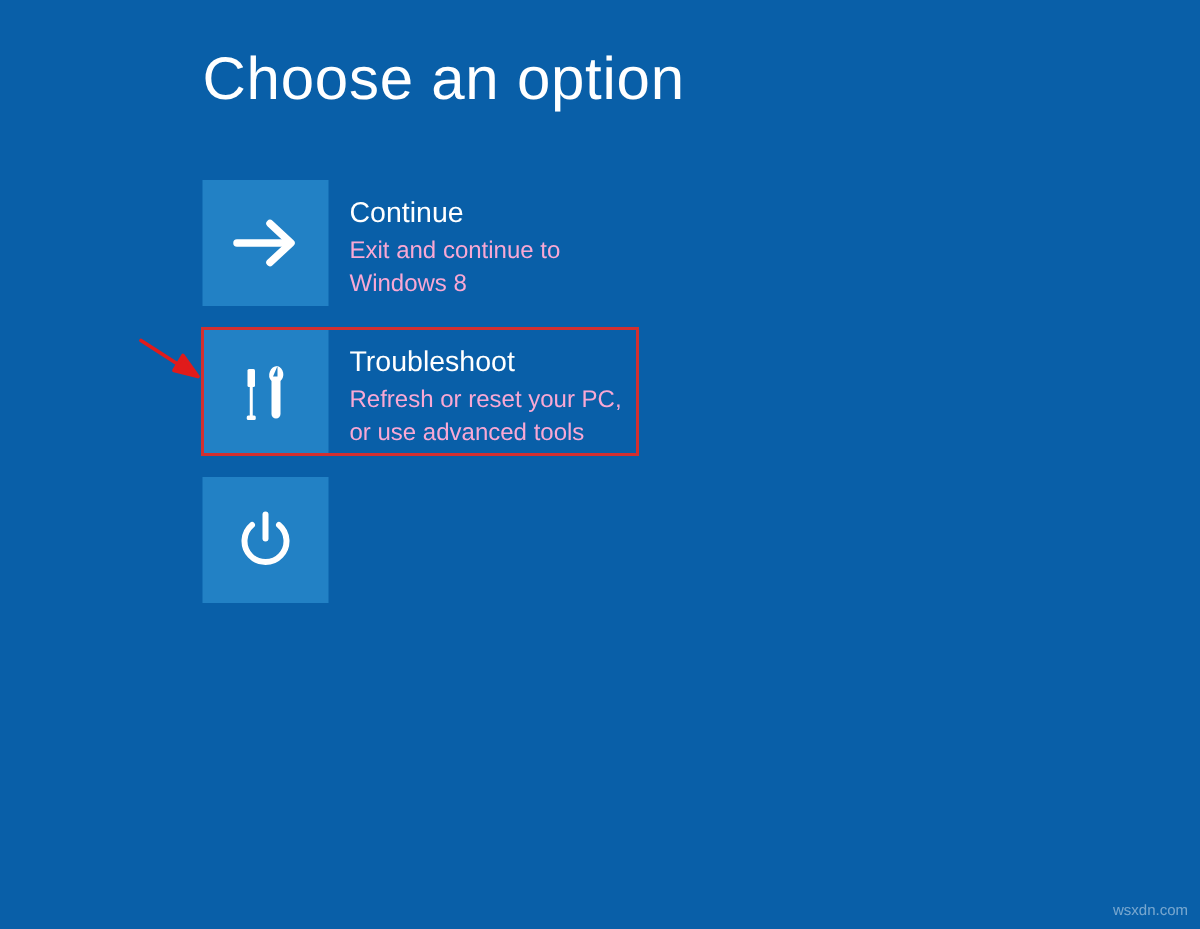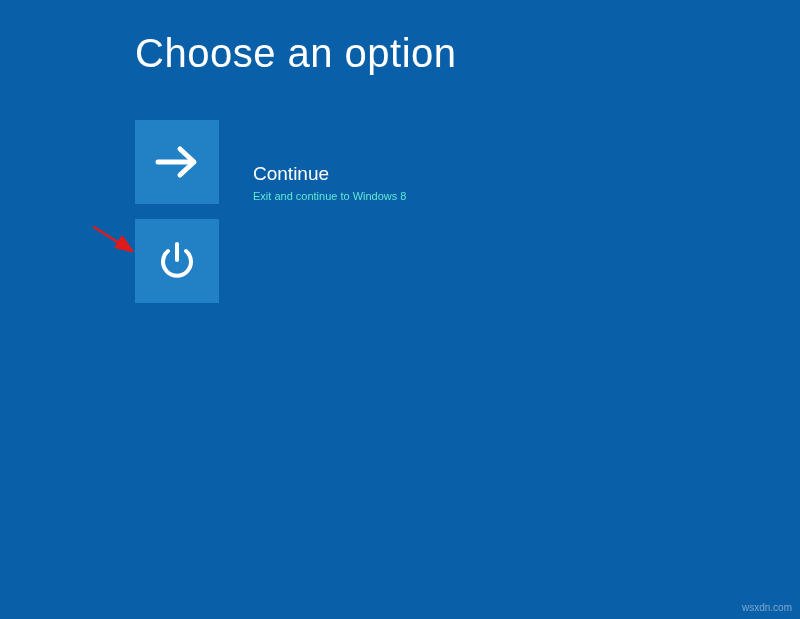--- a/index.html
+++ b/index.html
@@ -24,27 +24,26 @@
       font-weight: 300;
       letter-spacing: 0.5px;
     }
     .options {
       position: absolute;
       left: 135px;
       top: 120px;
     }
     .option-tile {
       display: flex;
-      align-items: flex-end;
+      align-items: center;
       margin-bottom: 15px;
       width: 290px;
       height: 84px;
       cursor: pointer;
       position: relative;
-      gap: 20px;
     }
     .option-tile.highlighted {
       outline: 2px solid #d32f2f;
       outline-offset: -1px;
     }
     .tile-icon-box {
       width: 84px;
       height: 84px;
       background: #2281c5;
       display: flex;
@@ -57,24 +56,24 @@
       display: flex;
       flex-direction: column;
     }
     .tile-title {
       font-size: 19px;
       font-weight: 400;
       line-height: 1.2;
       margin-bottom: 3px;
     }
     .tile-desc {
-      font-size: 11px;
+      font-size: 16px;
       font-weight: 400;
       line-height: 1.35;
-      color: #5eead4;
+      color: #f9a8d4;
     }
     .arrow-annotation {
       position: absolute;
       left: 92px;
       top: 223px;
       pointer-events: none;
     }
     .watermark {
       position: absolute;
       right: 8px;
@@ -100,20 +99,38 @@
           <polyline points="28,12 42,25 28,38"></polyline>
         </g>
       </svg>
     </div>
     <div class="tile-text">
       <div class="tile-title">Continue</div>
       <div class="tile-desc">Exit and continue to Windows 8</div>
     </div>
   </div>
 
+  <div class="option-tile highlighted">
+    <div class="tile-icon-box">
+      <svg width="50" height="50" viewBox="0 0 50 50">
+        <g fill="#ffffff">
+
+          <rect x="13" y="10" width="5" height="12" rx="1"></rect>
+          <rect x="14.5" y="22" width="2" height="20"></rect>
+          <rect x="12.5" y="41" width="6" height="3" rx="1"></rect>
+
+          <path d="M33 8 a6 6 0 0 0 -4 10 l0 22 a3 3 0 0 0 6 0 l0 -22 a6 6 0 0 0 -2 -10 l0 7 l-3 0 z"></path>
+        </g>
+      </svg>
+    </div>
+    <div class="tile-text">
+      <div class="tile-title">Troubleshoot</div>
+      <div class="tile-desc">Refresh or reset your PC, or use advanced tools</div>
+    </div>
+  </div>
 
   <div class="option-tile">
     <div class="tile-icon-box">
       <svg width="50" height="50" viewBox="0 0 50 50">
         <g stroke="#ffffff" stroke-width="4" fill="none" stroke-linecap="round">
           <path d="M 16 15 A 14 14 0 1 0 34 15"></path>
           <line x1="25" y1="8" x2="25" y2="24"></line>
         </g>
       </svg>
     </div>

